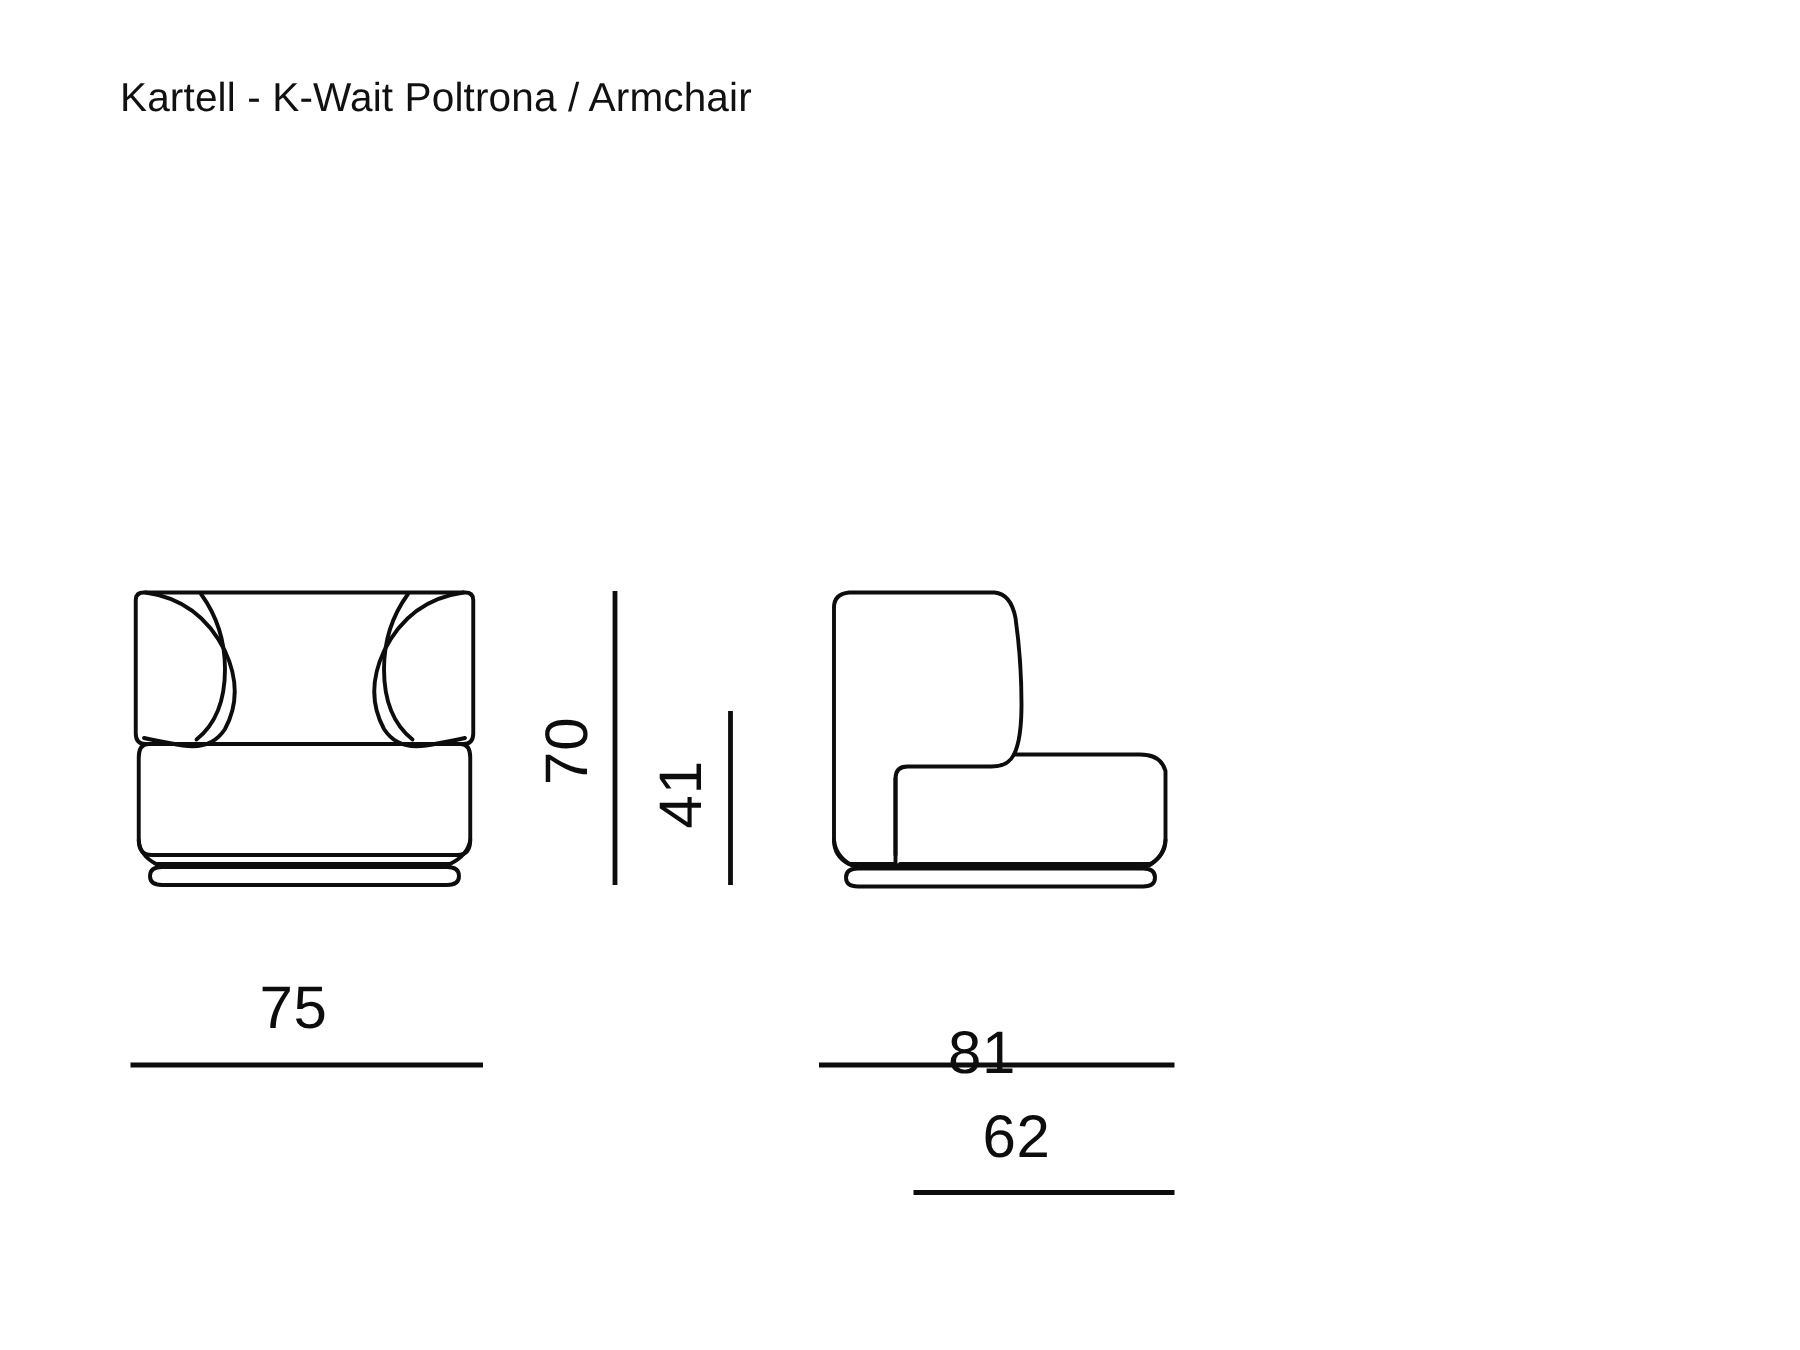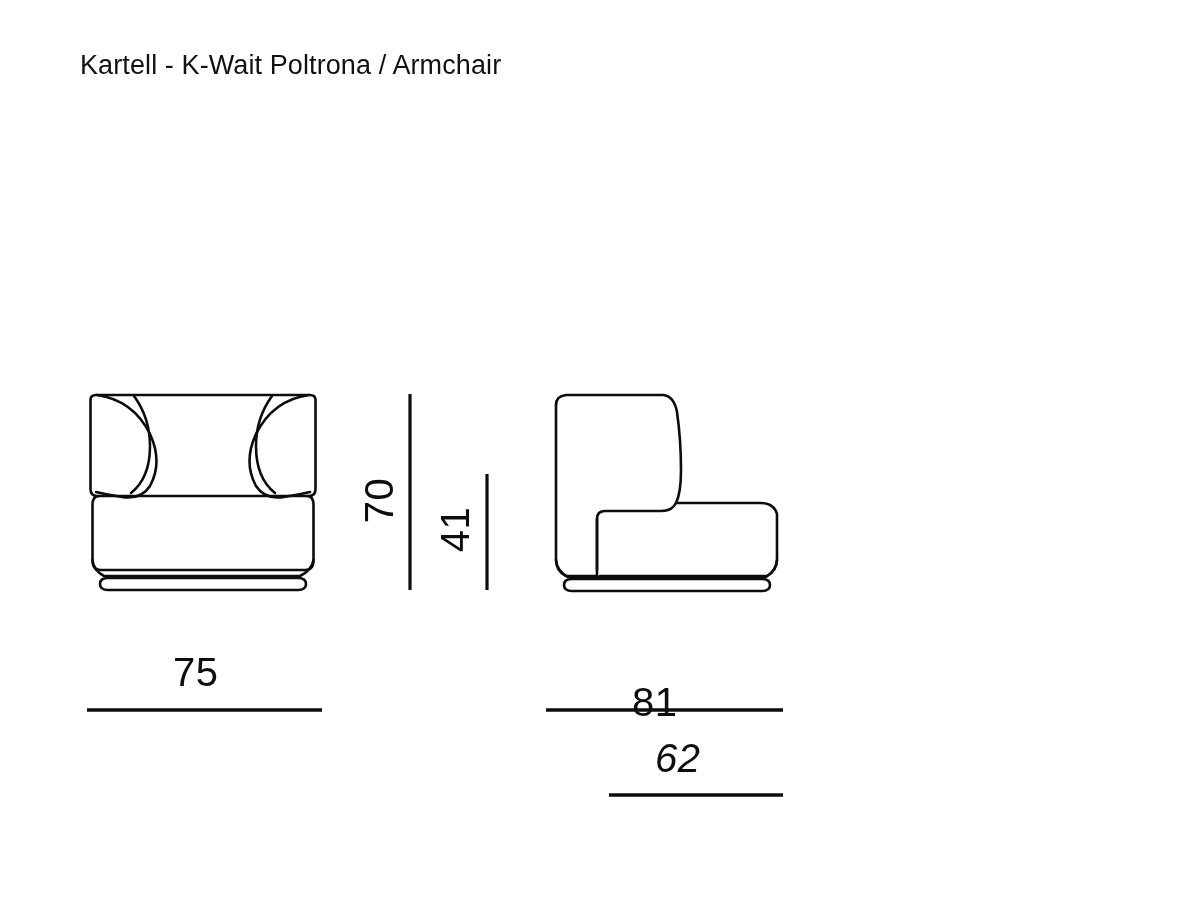--- a/index.html
+++ b/index.html
@@ -46,21 +46,21 @@
     font-family: "Liberation Sans", sans-serif;
     letter-spacing: 0.5px;
     white-space: nowrap;
   }
   .dim-vert {
     transform-origin: center center;
     transform: rotate(-90deg);
   }
   .dim-54 { left: 173px; top: 650px; }
   .dim-81 { left: 632px; top: 650px; margin-top: 30px; }
-  .dim-62 { left: 655px; top: 736px; font-style: italic; }
+  .dim-62 { left: 655px; top: 736px; }
   .dim-70 {
     left: 348px;
     top: 478px;
     width: 62px;
     text-align: center;
   }
   .dim-41 {
     left: 424px;
     top: 507px;
     width: 62px;

